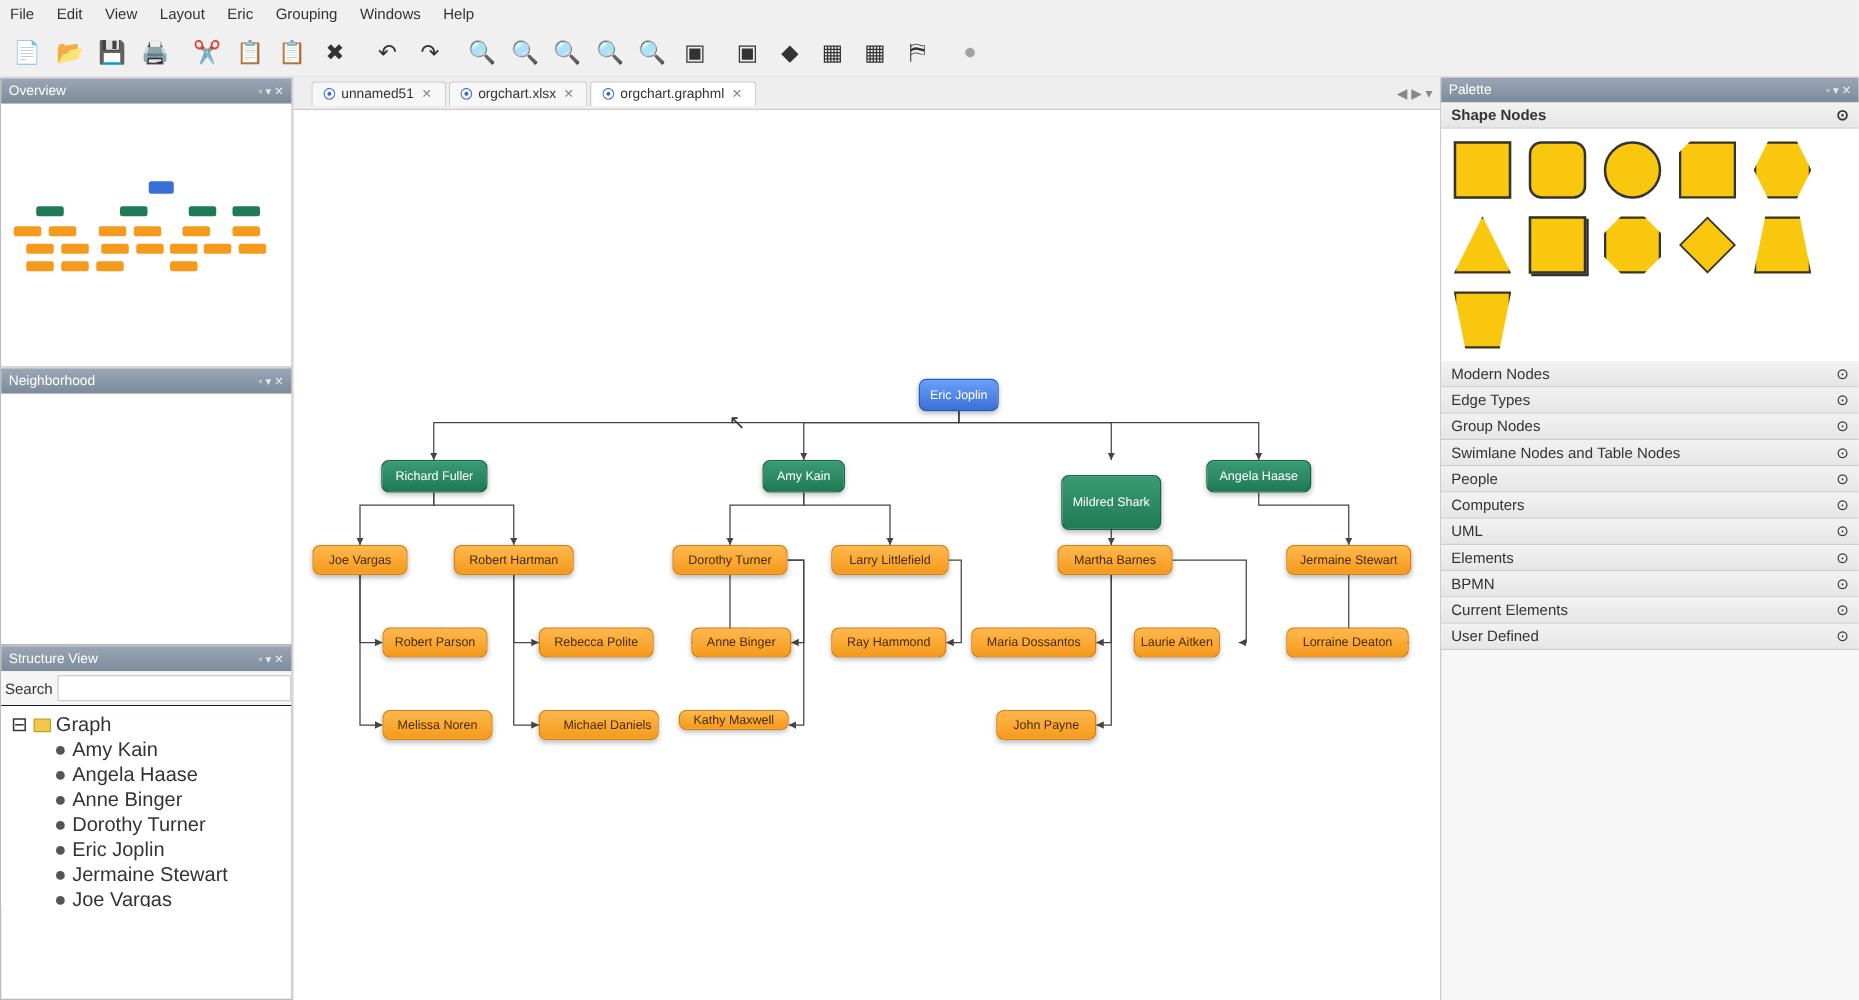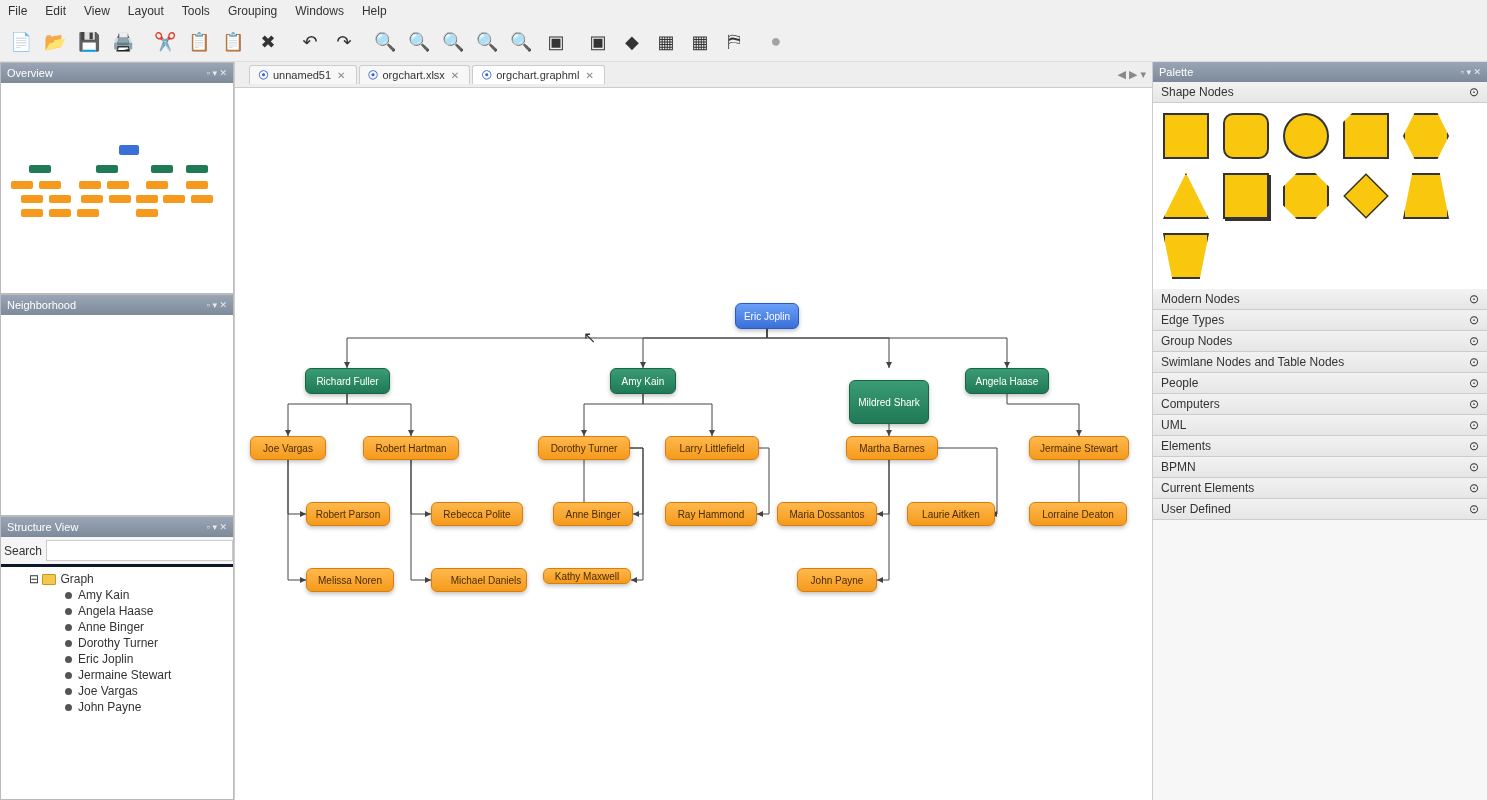--- a/index.html
+++ b/index.html
@@ -12,57 +12,57 @@
 .main { display: flex; height: 738px; }
 .left-col { width: 235px; display: flex; flex-direction: column; border-right: 1px solid #ccc; }
 .panel { border: 1px solid #bbb; margin: 0; display: flex; flex-direction: column; background: #fff; }
 .panel-header { background: linear-gradient(#9aa6b5,#7d8a99); color: #fff; padding: 3px 6px; font-size: 11px; display: flex; align-items: center; justify-content: space-between; height: 20px; }
 .panel-header .hbtns { display: flex; gap: 2px; font-size: 9px; opacity: .8; }
 .overview-body { height: 210px; background: #fff; position: relative; }
 .ov-mini { position: absolute; border-radius: 2px; }
 .neighborhood-body { height: 200px; background: #fff; }
 .tabs-mini { display: flex; gap: 2px; padding: 2px; background: #eee; }
 .tab-mini { border: 1px solid #ccc; padding: 2px 4px; font-size: 10px; background: #fff; flex: 1; overflow: hidden; white-space: nowrap; }
-.search-row { display: flex; align-items: center; padding: 3px; background: #f5f5f5; border-bottom: 3px solid #0f172a; }
+.search-row { display: flex; align-items: center; padding: 3px; background: #f5f5f5; border-bottom: 1px solid #0f172a; }
 .search-row input { flex: 1; border: 1px solid #ccc; padding: 2px 4px; margin-left: 4px; }
-.tree { overflow-y: scroll; height: 160px; background: #fff; padding: 4px; font-size: 12px; margin-left: 20px; }
+.tree { overflow-y: scroll; height: 160px; background: #fff; padding: 4px; font-size: 16px; }
 .tree-node { padding: 1px 0 1px 4px; white-space: nowrap; }
 .tree-child { padding-left: 40px; }
 .bullet { display: inline-block; width: 7px; height: 7px; background: #555; border-radius: 50%; margin-right: 6px; vertical-align: middle; }
 .center-col { flex: 1; display: flex; flex-direction: column; background: #fff; }
 .doc-tabs { display: flex; align-items: center; background: #eee; height: 26px; padding-left: 14px; border-bottom: 1px solid #ccc; }
 .doc-tab { display: flex; align-items: center; gap: 4px; padding: 3px 8px; border: 1px solid #ccc; border-bottom: none; background: #f7f7f7; margin-right: 2px; font-size: 11px; border-radius: 3px 3px 0 0; }
 .doc-tab.active { background: #fff; }
 .doc-close { font-size: 10px; color: #888; padding: 0 2px; }
 .tab-nav { margin-left: auto; margin-right: 6px; display: flex; gap: 4px; color: #888; font-size: 11px; }
 .canvas { flex: 1; position: relative; background: #fff; overflow: hidden; }
 .node { position: absolute; border-radius: 6px; text-align: center; font-size: 10px; display: flex; align-items: center; justify-content: center; padding: 0 6px; white-space: nowrap; box-shadow: 0 2px 4px rgba(0,0,0,.25); }
 .node.blue { background: linear-gradient(#6aa0f8,#3a6fd8); color: #fff; border: 1px solid #2a5bc0; }
 .node.green { background: linear-gradient(#3a9b74,#1f7a55); color: #fff; border: 1px solid #166646; }
 .node.orange { background: linear-gradient(#ffb84d,#f59a1c); color: #4a2c00; border: 1px solid #d87f0a; }
 svg.edges { position: absolute; left: 0; top: 0; width: 100%; height: 100%; pointer-events: none; }
 svg.edges path { stroke: #444; stroke-width: 1; fill: none; }
 svg.edges polygon { fill: #444; }
 .right-col { width: 335px; border-left: 1px solid #ccc; display: flex; flex-direction: column; background: #f7f7f7; }
-.palette-section { background: linear-gradient(#f2f2f2,#e6e6e6); border-bottom: 1px solid #ccc; padding: 3px 8px; font-size: 12px; font-weight: normal; display: flex; justify-content: space-between; align-items: center; }
+.palette-section { background: linear-gradient(#f2f2f2,#e6e6e6); border-bottom: 1px solid #ccc; padding: 3px 8px; font-size: 12px; font-weight: bold; display: flex; justify-content: space-between; align-items: center; }
 .palette-section.light { font-weight: normal; }
 .shapes-grid { background: #fff; padding: 10px; display: flex; flex-wrap: wrap; gap: 14px; }
 .shape { width: 46px; height: 46px; background: #f9c80e; border: 2px solid #333; }
 .circ { border-radius: 999px; }
 .folder-icon { display:inline-block; width:14px; height:11px; background:#f3c64f; border:1px solid #c79a1a; border-radius:1px; margin-right:4px; vertical-align:middle;}
 </style>
 </head>
 <body>
 
 <div class="menubar">
   <span>File</span>
   <span>Edit</span>
   <span>View</span>
   <span>Layout</span>
-  <span>Tools</span>
+  <span>Eric</span>
   <span>Grouping</span>
   <span>Windows</span>
   <span>Help</span>
 </div>
 
 <div class="toolbar">
   <div class="tb-btn">📄</div>
   <div class="tb-btn">📂</div>
   <div class="tb-btn">💾</div>
   <div class="tb-btn">🖨️</div>
@@ -214,21 +214,21 @@
           <div class="node orange" style="left: 128px; top: 348px; width: 96px; height: 24px;">Robert Hartman</div>
           <div class="node orange" style="left: 303px; top: 348px; width: 92px; height: 24px;">Dorothy Turner</div>
           <div class="node orange" style="left: 430px; top: 348px; width: 94px; height: 24px;">Larry Littlefield</div>
           <div class="node orange" style="left: 611px; top: 348px; width: 92px; height: 24px;">Martha Barnes</div>
           <div class="node orange" style="left: 794px; top: 348px; width: 100px; height: 24px;">Jermaine Stewart</div>
           <div class="node orange" style="left: 71px; top: 414px; width: 84px; height: 24px;">Robert Parson</div>
           <div class="node orange" style="left: 196px; top: 414px; width: 92px; height: 24px;">Rebecca Polite</div>
           <div class="node orange" style="left: 318px; top: 414px; width: 80px; height: 24px;">Anne Binger</div>
           <div class="node orange" style="left: 430px; top: 414px; width: 92px; height: 24px;">Ray Hammond</div>
           <div class="node orange" style="left: 542px; top: 414px; width: 100px; height: 24px;">Maria Dossantos</div>
-          <div class="node orange" style="left: 672px; top: 414px; width: 88px; height: 24px;">Laurie Aitken</div>
+          <div class="node orange" style="left: 672px; top: 414px; width: 69px; height: 24px;">Laurie Aitken</div>
           <div class="node orange" style="left: 794px; top: 414px; width: 98px; height: 24px;">Lorraine Deaton</div>
           <div class="node orange" style="left: 71px; top: 480px; width: 88px; height: 24px;">Melissa Noren</div>
           <div class="node orange" style="left: 196px; top: 480px; width: 96px; height: 24px; padding-left: 20px;">Michael Daniels</div>
           <div class="node orange" style="left: 308px; top: 480px; width: 88px; height: 16px;">Kathy Maxwell</div>
           <div class="node orange" style="left: 562px; top: 480px; width: 80px; height: 24px;">John Payne</div>
         </div>
       <div style="position:absolute;left:348px;top:240px;font-size:16px;">↖</div>
     </div>
   </div>
 

